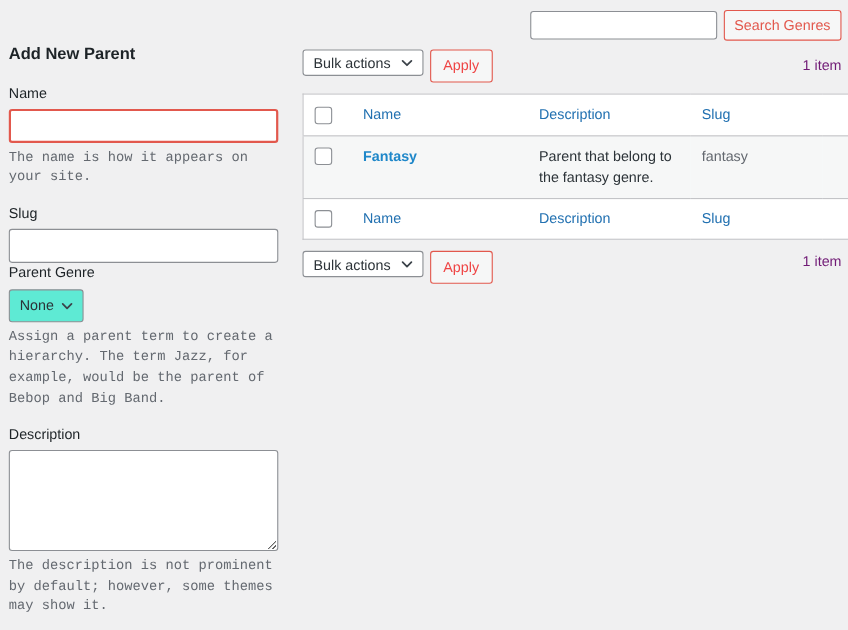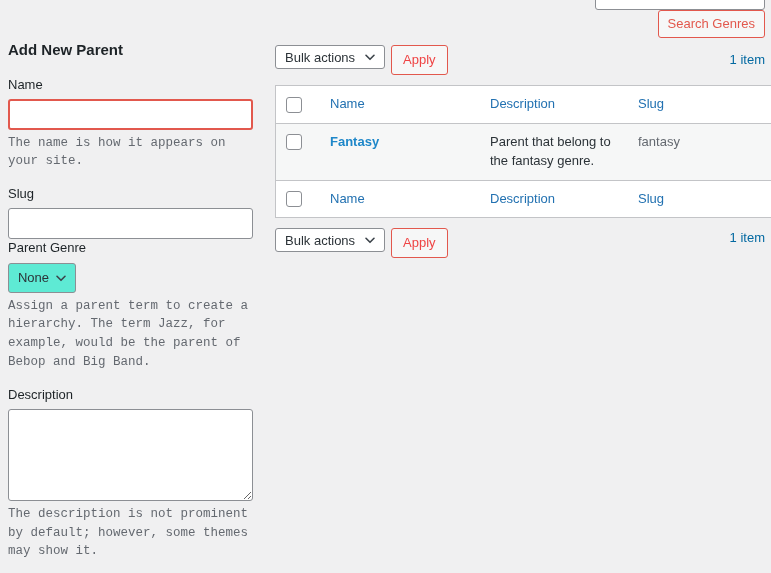--- a/index.html
+++ b/index.html
@@ -19,22 +19,21 @@
 
   
   .search-row {
     position: absolute;
     top: 8px;
     left: 275px;
     width: 490px;
     height: 30px;
     display: flex;
     justify-content: flex-end;
-    align-items: flex-end;
-    flex-direction: column;
+    align-items: center;
   }
   .search-input {
     width: 170px;
     height: 26px;
     box-sizing: border-box;
     border: 1px solid #8c8f94;
     border-radius: 3px;
     background: #fff;
     padding: 0 8px;
     font-family: "Liberation Sans", sans-serif;
@@ -55,21 +54,21 @@
     font-size: 13px;
     line-height: 26px;
     cursor: pointer;
     white-space: nowrap;
   }
 
   .item-count {
     position: absolute;
     right: 6px;
     font-size: 13px;
-    color: #0369a1;
+    color: #701a75;
     text-align: right;
   }
   .item-count.top { top: 52px; }
   .item-count.bottom { top: 230px; }
 
   
   .form-col {
     position: absolute;
     left: 8px;
     top: 40px;

